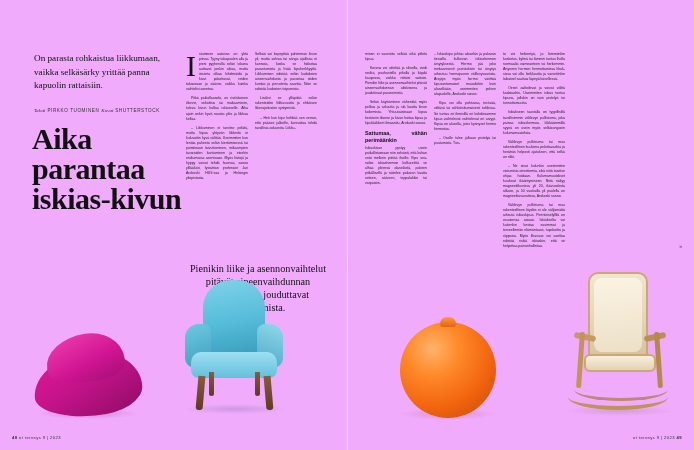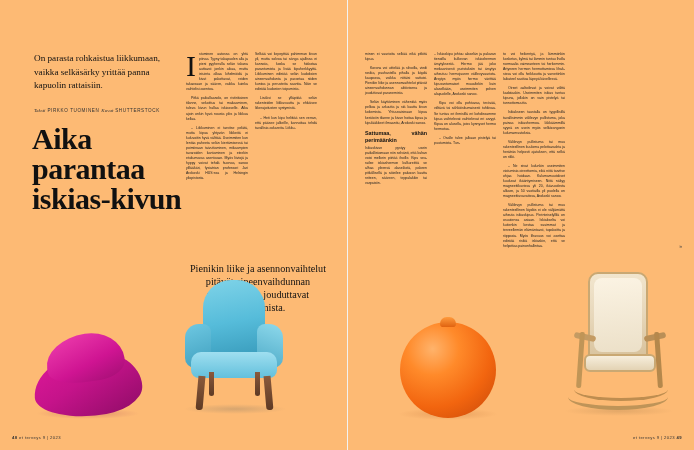--- a/index.html
+++ b/index.html
@@ -11,21 +11,21 @@
     width: 694px;
     height: 450px;
     overflow: hidden;
     font-family: "Liberation Serif", serif;
     color: #1a1a1a;
   }
   .spread {
     position: relative;
     width: 694px;
     height: 450px;
-    background: #fdba74;
+    background: #f0abfc;
     box-sizing: border-box;
   }
   .gutter {
     position: absolute;
     left: 347px;
     top: 0;
     width: 1px;
     height: 450px;
     background: #f2f2f2;
   }

